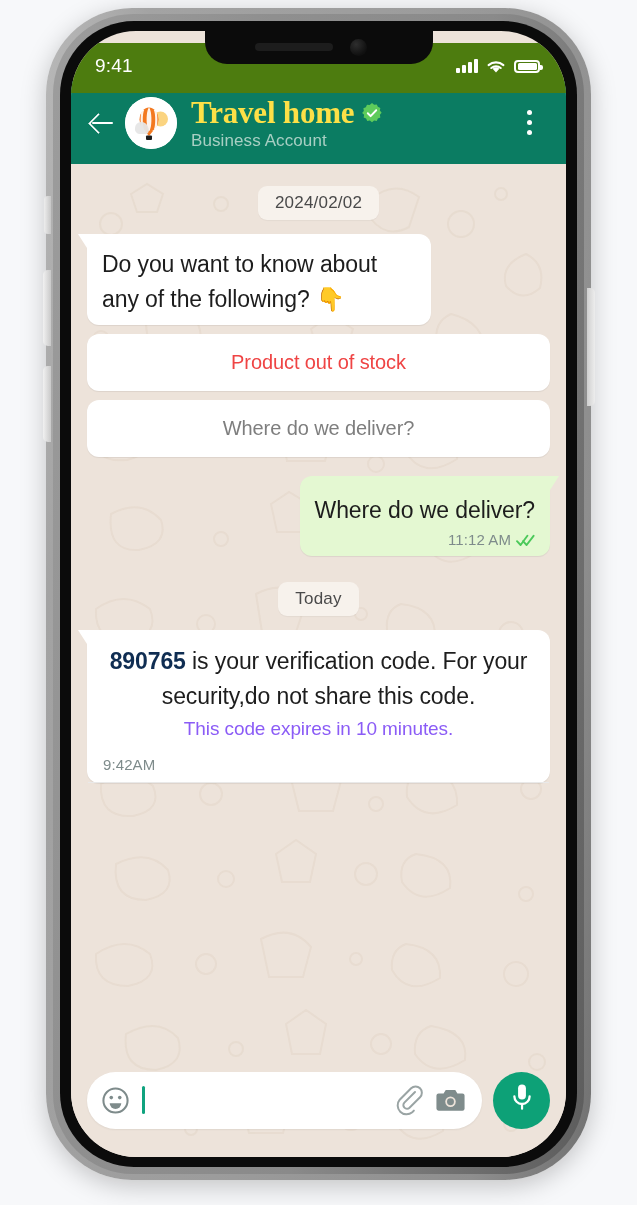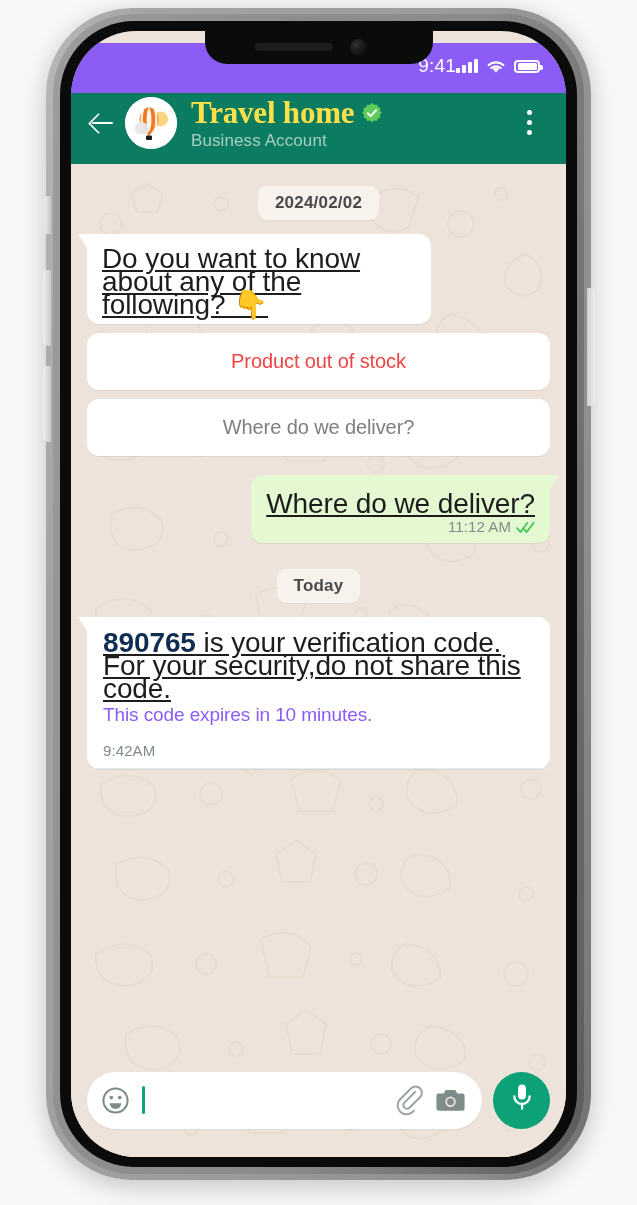--- a/index.html
+++ b/index.html
@@ -60,22 +60,22 @@
   }
   .notch-cam{
     position:absolute; left:145px; top:8px; width:17px; height:17px;
     border-radius:50%;
     background:radial-gradient(circle at 36% 32%,#2E2E2E,#101010 70%);
   }
 
   
   .statusbar{
     position:absolute; top:12px; left:0; width:495px; height:50px;
-    background:#8b5cf6; z-index:30;
-    display:flex; align-items:center; justify-content:flex-end;
+    background:#4d7c0f; z-index:30;
+    display:flex; align-items:center; justify-content:space-between;
     padding:0 26px 0 24px;
   }
   .status-time{ color:#fff; font-size:19px; font-weight:500; letter-spacing:.2px; margin-top:-4px;}
   .status-icons{ display:flex; align-items:center; gap:8px; margin-top:-4px; }
   .sig{ display:flex; align-items:flex-end; gap:2.5px; height:14px; }
   .sig i{ width:3.6px; background:#fff; border-radius:1px; display:block; }
   .sig i:nth-child(1){ height:5px; }
   .sig i:nth-child(2){ height:8px; }
   .sig i:nth-child(3){ height:11px; }
   .sig i:nth-child(4){ height:14px; }
@@ -123,21 +123,20 @@
   }
   .doodles{ position:absolute; inset:0; opacity:.55; }
 
   .chat-scroll{ position:absolute; inset:0; padding:14px 16px 0 16px; }
 
   .day-chip-row{ display:flex; justify-content:center; margin:8px 0 14px; }
   .day-chip{
     background:#F7F2EC; color:#4A4A4A; font-size:17px;
     padding:7px 17px; border-radius:9px; letter-spacing:.2px;
     box-shadow:0 1px 1px rgba(0,0,0,.04);
-    font-weight:bold;
   }
 
   .row{ display:flex; margin-bottom:9px; }
   .row.left{ justify-content:flex-start; }
   .row.right{ justify-content:flex-end; }
 
   .bubble{
     max-width:344px; background:#fff; border-radius:12px;
     padding:13px 15px 8px 15px; position:relative;
     box-shadow:0 1px 1px rgba(0,0,0,.07);
@@ -150,21 +149,21 @@
   }
   .bubble.out{
     background:#E4F8D2; border-top-right-radius:0;
     max-width:344px;
   }
   .bubble.out:before{
     content:""; position:absolute; right:-9px; top:0; width:9px; height:14px;
     background:#E4F8D2;
     clip-path:polygon(0 0, 0 100%, 100% 0);
   }
-  .msg-text{ font-size:28px; line-height:23px; color:#1D1D1D; letter-spacing:-.1px;text-decoration:underline; }
+  .msg-text{ font-size:23px; line-height:35px; color:#1D1D1D; letter-spacing:-.1px; }
   .meta{ display:flex; align-items:center; justify-content:flex-end; gap:5px; margin-top:1px; }
   .meta-time{ font-size:15px; color:#7E8B8B; letter-spacing:.1px; }
   .ticks{ width:19px; height:13px; position:relative; flex:0 0 19px; }
 
   
   .reply-card{
     width:100%; background:#fff; border-radius:12px;
     padding:17px 10px; text-align:center; margin-bottom:9px;
     box-shadow:0 1px 1px rgba(0,0,0,.07); cursor:pointer;
   }
@@ -174,21 +173,21 @@
 
   
   .vcard{
     width:100%; background:#fff; border-radius:12px; position:relative;
     box-shadow:0 1px 1px rgba(0,0,0,.07); border-top-left-radius:0;
   }
   .vcard:before{
     content:""; position:absolute; left:-9px; top:0; width:9px; height:14px;
     background:#fff; clip-path:polygon(100% 0, 100% 100%, 0 0);
   }
-  .vcard-body{ padding:14px 16px 7px 16px; }
+  .vcard-body{ padding:14px 16px 7px 16px;text-align:center; }
   .vcode{ font-weight:bold; color:#0F2D52; }
   .vsub{ font-size:19px; color:#8b5cf6; line-height:26px; margin-top:2px; letter-spacing:-.1px; }
   .vmeta{ display:flex; justify-content:flex-start; padding:7px 16px 9px; }
   .vdiv{ height:1px; background:#E9E9E9; margin:0 1px; }
   .autofill{
     text-align:center; padding:15px 0 17px; color:#1A7FA8;
     font-size:23px; font-weight:bold; cursor:pointer; letter-spacing:-.2px;
   }
 
   

